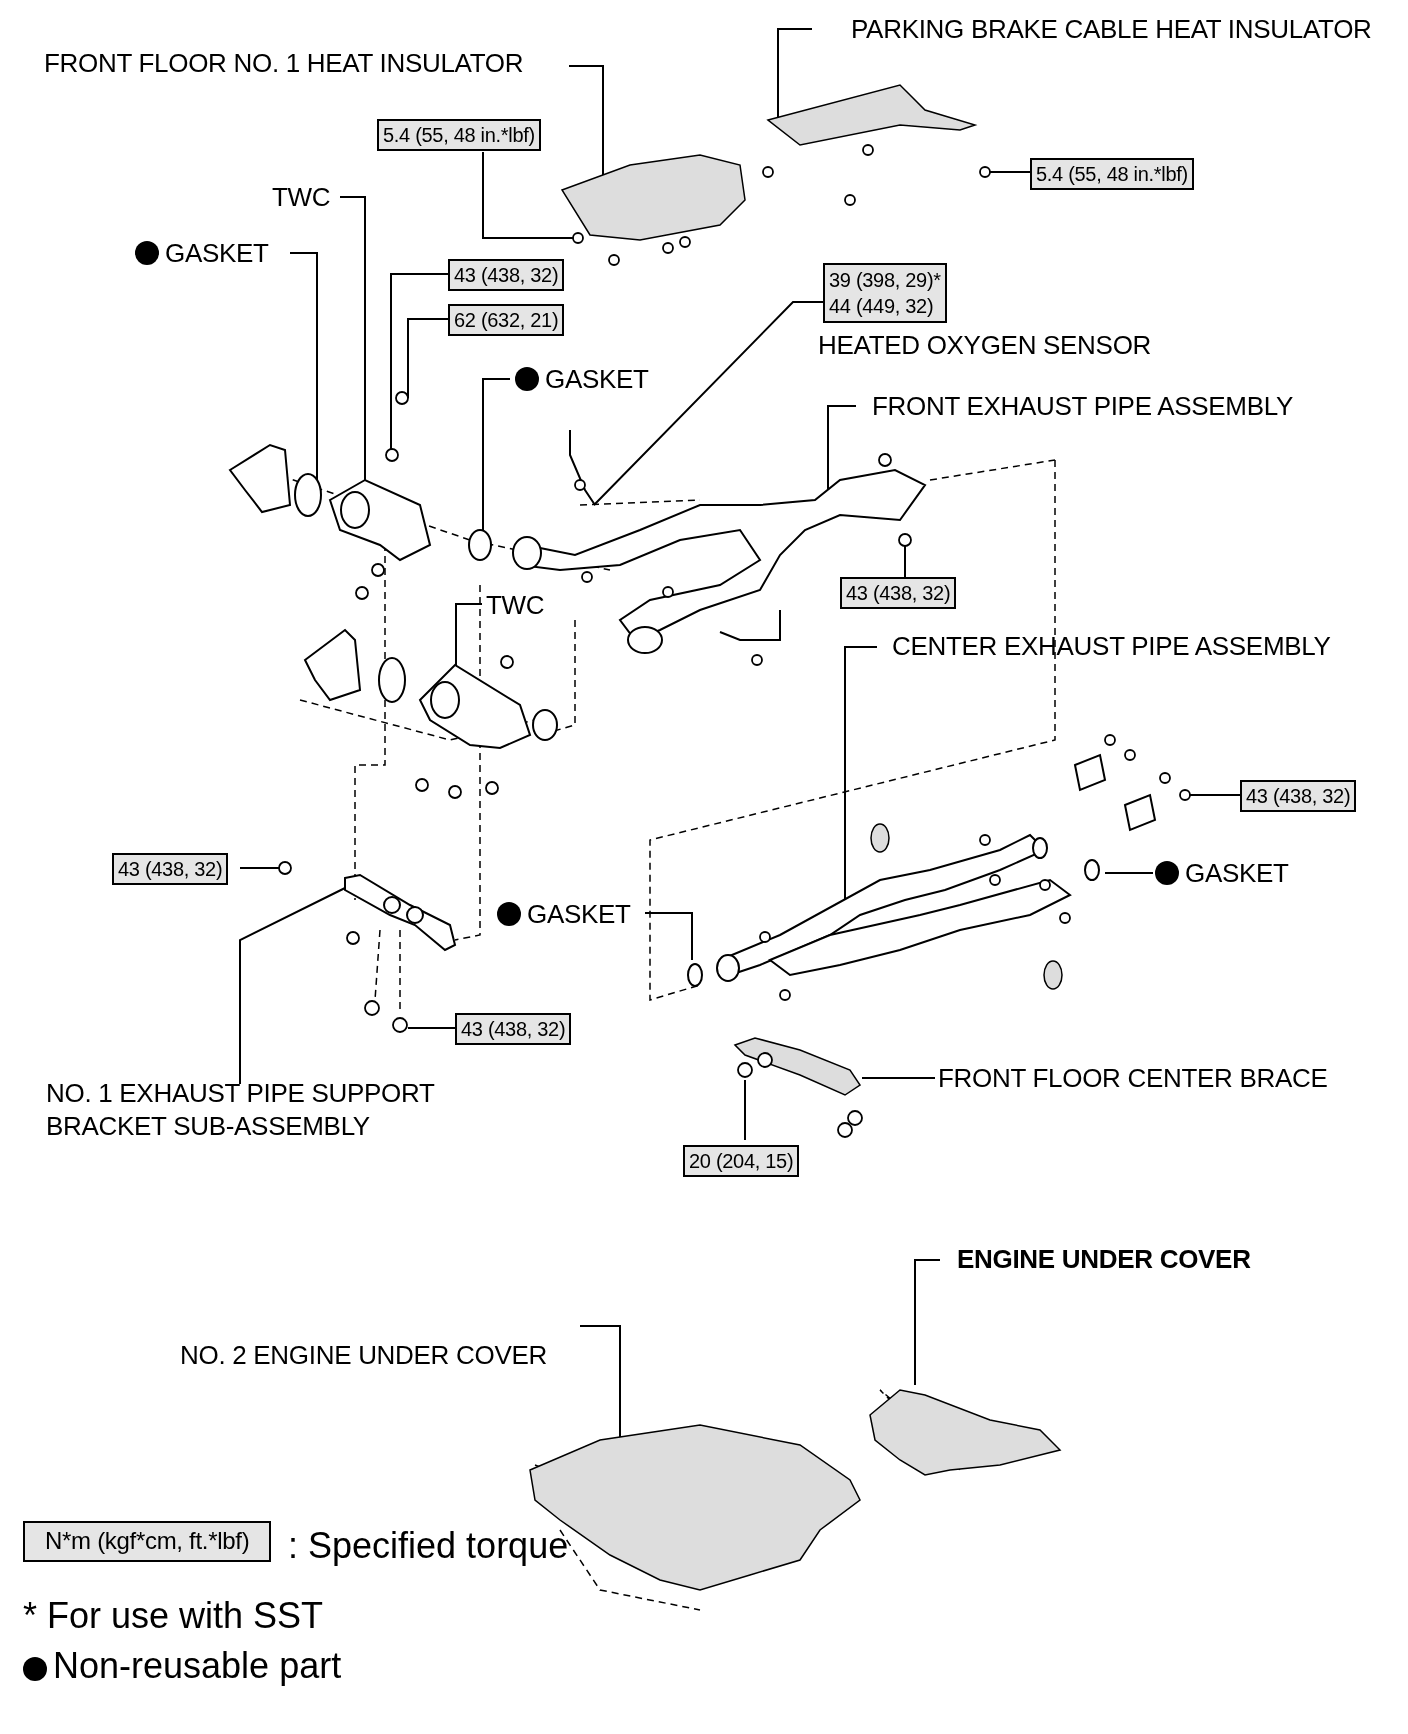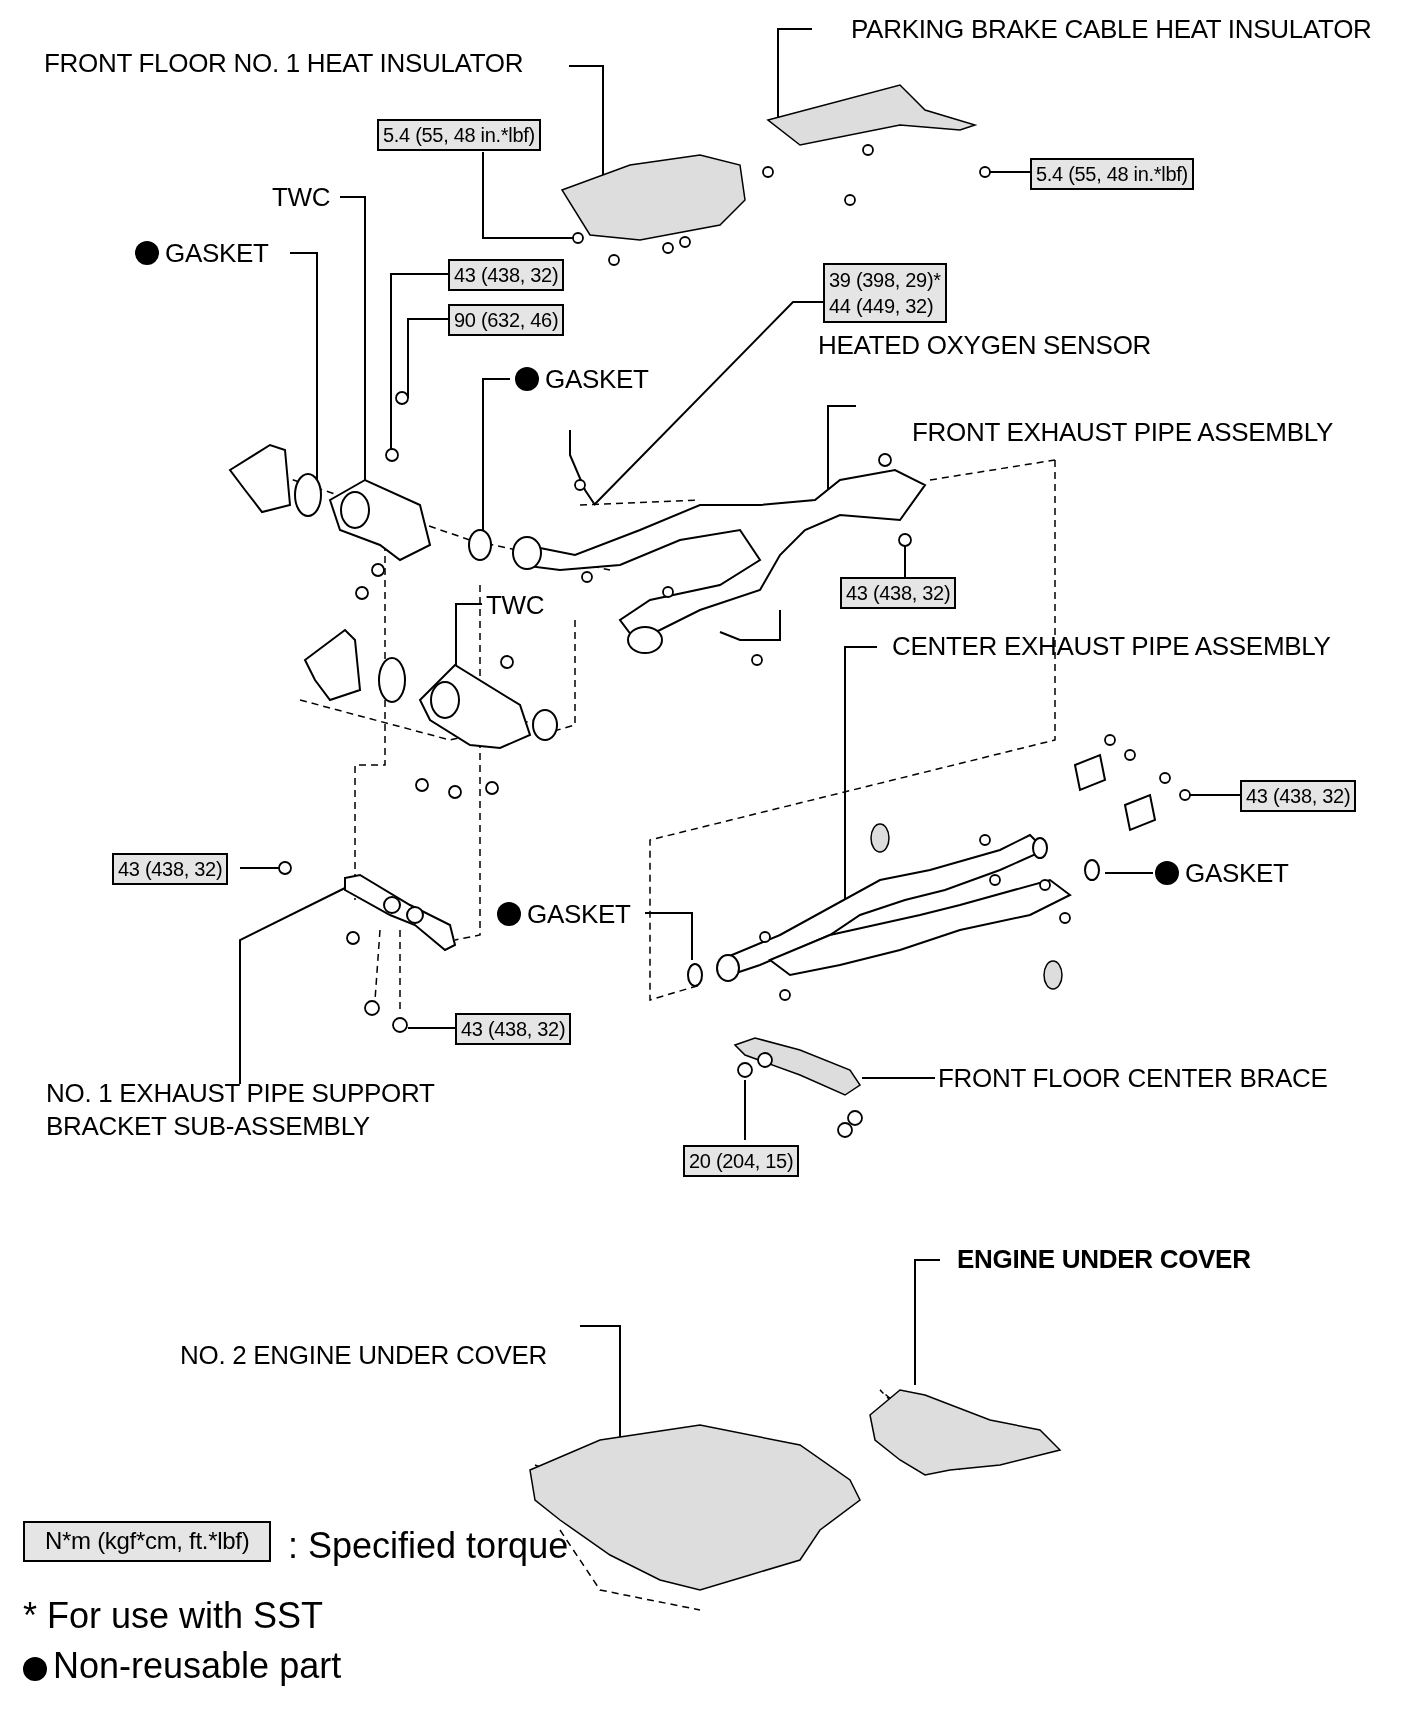--- a/index.html
+++ b/index.html
@@ -178,35 +178,35 @@
     <circle cx="785" cy="995" r="5"></circle>
   </g>
 </svg>
 
 <div class="lbl" style="left:44px;top:50px;">FRONT FLOOR NO. 1 HEAT INSULATOR</div>
 <div class="lbl" style="left:823px;top:16px;margin-left:28px;">PARKING BRAKE CABLE HEAT INSULATOR</div>
 <div class="lbl" style="left:272px;top:184px;">TWC</div>
 <div class="lbl" style="left:135px;top:240px;"><span class="dot"></span><span>GASKET</span></div>
 <div class="lbl" style="left:515px;top:366px;"><span class="dot"></span><span>GASKET</span></div>
 <div class="lbl" style="left:818px;top:332px;">HEATED OXYGEN SENSOR</div>
-<div class="lbl" style="left:912px;top:393px;margin-top:26px;">FRONT EXHAUST PIPE ASSEMBLY</div>
+<div class="lbl" style="left:872px;top:393px;">FRONT EXHAUST PIPE ASSEMBLY</div>
 <div class="lbl" style="left:486px;top:592px;">TWC</div>
 <div class="lbl" style="left:892px;top:633px;">CENTER EXHAUST PIPE ASSEMBLY</div>
 <div class="lbl" style="left:1155px;top:860px;"><span class="dot"></span><span>GASKET</span></div>
 <div class="lbl" style="left:497px;top:901px;"><span class="dot"></span><span>GASKET</span></div>
 <div class="lbl" style="left:46px;top:1080px;">NO. 1 EXHAUST PIPE SUPPORT</div>
 <div class="lbl" style="left:46px;top:1113px;">BRACKET SUB-ASSEMBLY</div>
 <div class="lbl" style="left:938px;top:1065px;">FRONT FLOOR CENTER BRACE</div>
 <div class="lbl" style="left:957px;top:1246px;font-weight:bold;">ENGINE UNDER COVER</div>
 <div class="lbl" style="left:180px;top:1313px;margin-top:29px;">NO. 2 ENGINE UNDER COVER</div>
 
 <div class="tq" style="left:377px;top:119px;">5.4 (55, 48 in.*lbf)</div>
 <div class="tq" style="left:1030px;top:158px;">5.4 (55, 48 in.*lbf)</div>
 <div class="tq" style="left:448px;top:259px;">43 (438, 32)</div>
-<div class="tq" style="left:448px;top:304px;">90 (632, 46)</div>
+<div class="tq" style="left:448px;top:304px;">62 (632, 21)</div>
 <div class="tq" style="left:823px;top:263px;line-height:1.3;">
   <div>39 (398, 29)*</div>
   <div>44 (449, 32)</div>
 </div>
 <div class="tq" style="left:840px;top:577px;">43 (438, 32)</div>
 <div class="tq" style="left:1240px;top:780px;">43 (438, 32)</div>
 <div class="tq" style="left:112px;top:853px;">43 (438, 32)</div>
 <div class="tq" style="left:455px;top:1013px;">43 (438, 32)</div>
 <div class="tq" style="left:683px;top:1145px;">20 (204, 15)</div>
 

